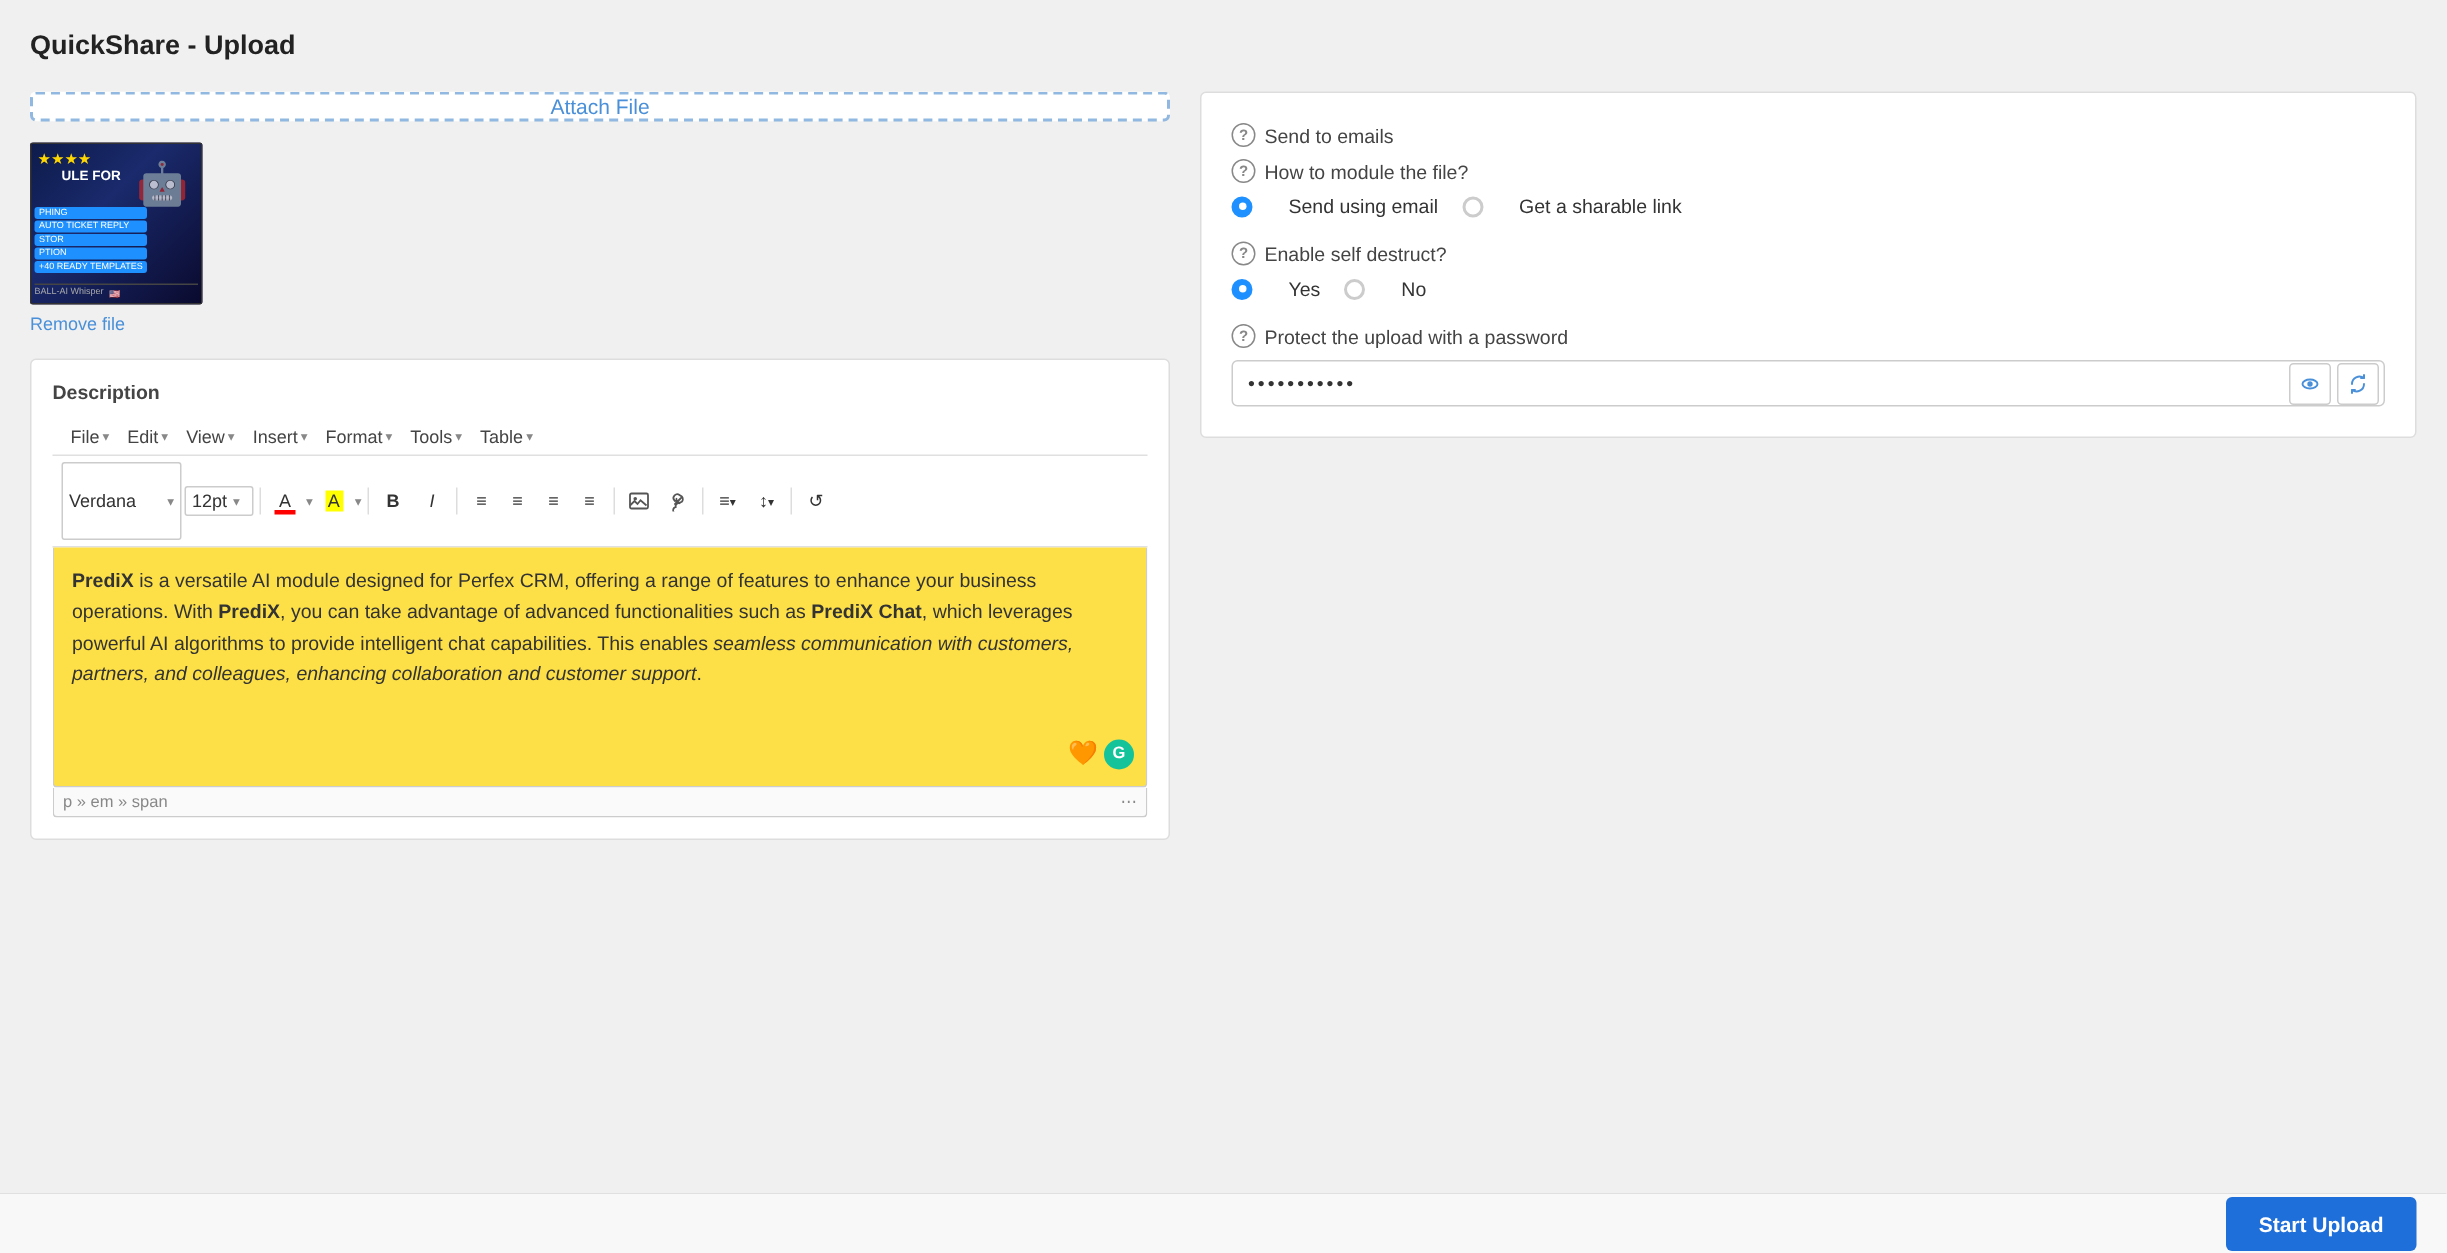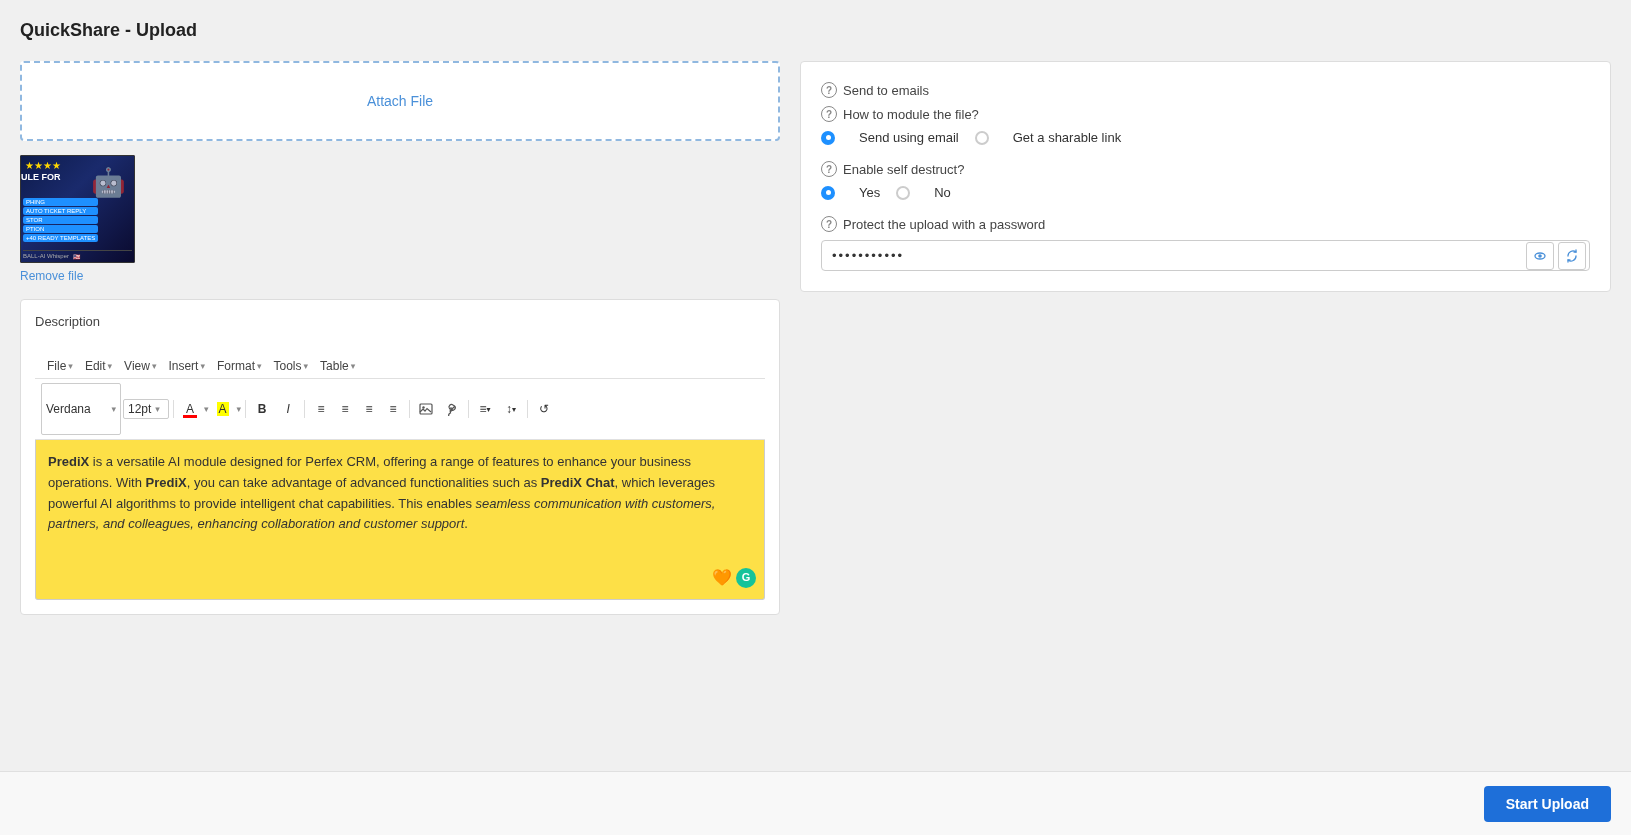--- a/index.html
+++ b/index.html
@@ -30,21 +30,20 @@
     
     .left-col {
       flex: 0 0 760px;
       max-width: 760px;
     }
     .drop-zone {
       border: 2px dashed #90b8e0;
       border-radius: 4px;
       background: #fff;
       text-align: center;
-      padding: 30px;
       margin-bottom: 14px;
       color: #4a90d9;
       cursor: pointer;
       font-size: 14px;
     }
     .file-preview-area {
       display: flex;
       flex-direction: column;
       align-items: flex-start;
       margin-bottom: 16px;
@@ -79,21 +78,21 @@
     .thumb-stars {
       position: absolute;
       top: 4px;
       left: 4px;
       font-size: 10px;
       color: gold;
     }
     .thumb-text {
       position: absolute;
       top: 16px;
-      left: 0;
+      left: 20px;
       font-size: 9px;
       font-weight: bold;
       color: #fff;
     }
     .thumb-robot {
       position: absolute;
       right: 8px;
       top: 10px;
       font-size: 28px;
       opacity: 0.7;
@@ -136,23 +135,23 @@
     }
     
     .description-section {
       background: #fff;
       border: 1px solid #ddd;
       border-radius: 4px;
       padding: 14px;
     }
     .description-label {
       font-size: 13px;
-      font-weight: 400;
+      font-weight: 700;
       color: #444;
-      margin-bottom: 25px;
+      margin-bottom: 10px;
     }
     .editor-menu-bar {
       display: flex;
       gap: 0;
       border-bottom: 1px solid #e0e0e0;
       padding: 3px 6px;
     }
     .menu-item {
       font-size: 12px;
       color: #444;
@@ -381,21 +380,21 @@
       border: 1px solid #ccc;
       border-radius: 3px;
       background: #fff;
       font-size: 13px;
     }
     .footer-bar {
       position: fixed;
       bottom: 0;
       left: 0;
       right: 0;
-      height: 64px;
+      height: 40px;
       background: #f8f8f8;
       border-top: 1px solid #e0e0e0;
       display: flex;
       align-items: center;
       justify-content: flex-end;
       padding: 0 20px;
     }
     .start-upload-btn {
       background: #1e6fd9;
       color: #fff;
@@ -535,20 +534,24 @@
         </div>
 
         <div class="editor-content-area">
           <p><span class="bold">PrediX</span> <span>is a versatile AI module designed for Perfex CRM, offering a range of features to enhance your business operations. With </span><span class="bold">PrediX</span><span>, you can take advantage of advanced functionalities such as </span><span class="bold">PrediX Chat</span><span>, which leverages powerful AI algorithms to provide intelligent chat capabilities. This enables </span><span class="italic">seamless communication with customers, partners, and colleagues, enhancing collaboration and customer support</span><span>.</span></p>
           <div class="editor-icons-right" style="position:absolute;bottom:8px;right:8px;">
             <span class="emoji-icon">🧡</span>
             <div class="grammarly-icon">G</div>
           </div>
         </div>
 
+        <div class="editor-status-bar">
+          <span>p » em » span</span>
+          <span>⋯</span>
+        </div>
       </div>
     </div>
 
     <div class="right-col">
       <div class="right-panel">
         
         <div class="section-label">
           <span class="help-icon">?</span>
           <span>Send to emails</span>
         </div>

